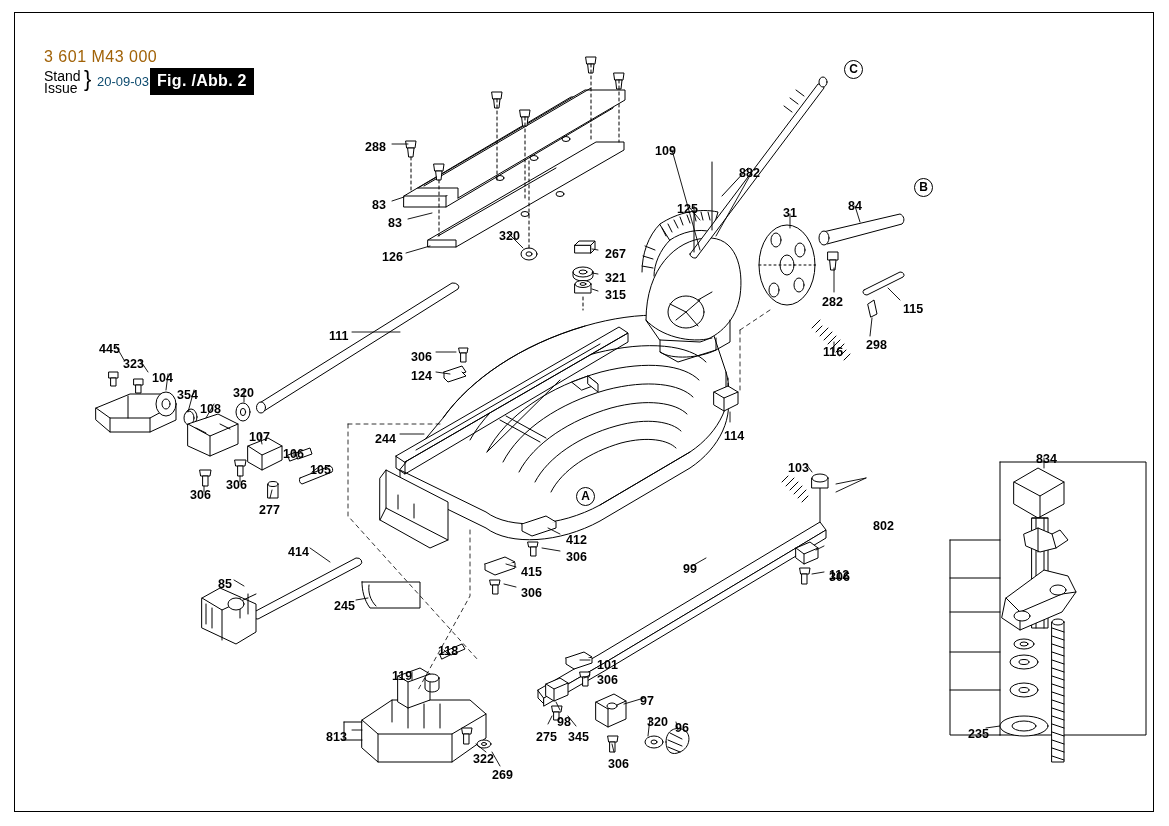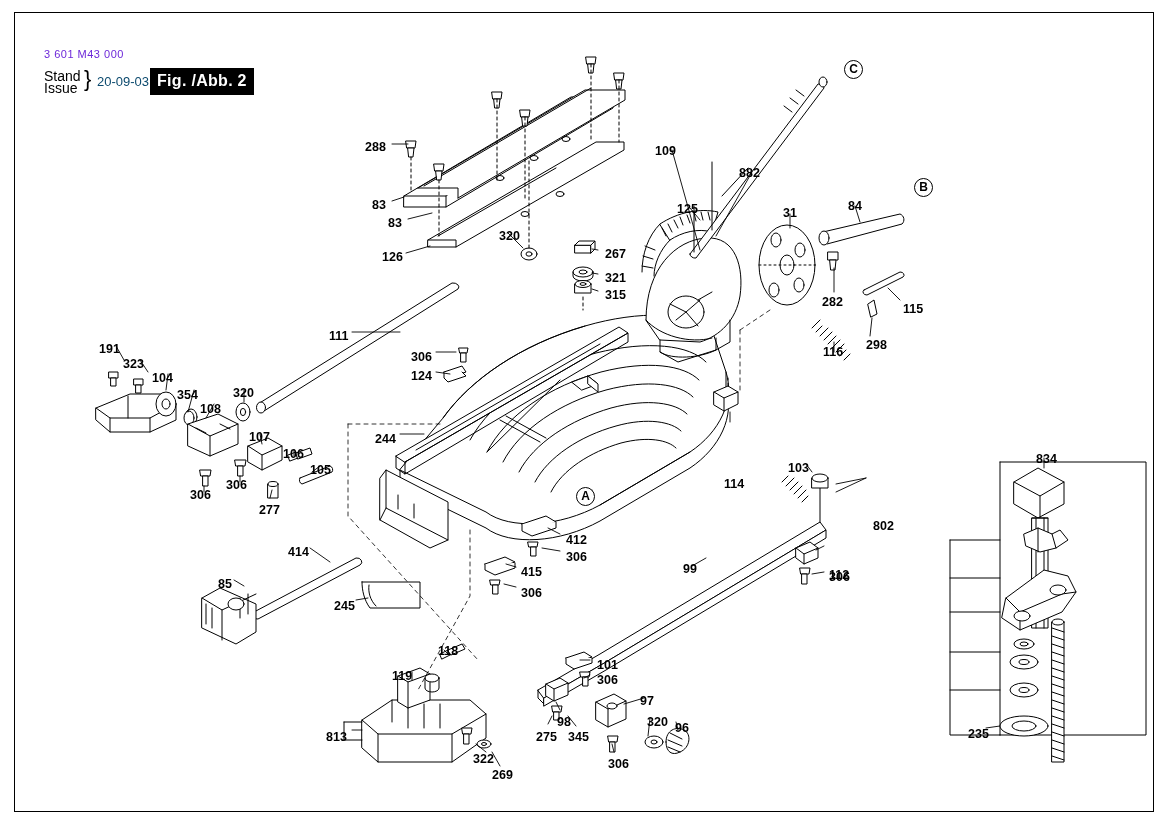--- a/index.html
+++ b/index.html
@@ -24,23 +24,23 @@
     width: 1140px;
     height: 800px;
     border: 1.5px solid #000;
     box-sizing: border-box;
   }
   
   .hdr-partno {
     position: absolute;
     left: 44px;
     top: 48px;
-    font-size: 11px;
+    font-size: 16px;
     letter-spacing: 0.5px;
-    color: #6d28d9;
+    color: #a16207;
     white-space: nowrap;
   }
   .hdr-stand {
     position: absolute;
     left: 44px;
     top: 70px;
     font-size: 14px;
     line-height: 12px;
     color: #000;
   }
@@ -560,36 +560,36 @@
       <div class="lbl" style="left: 655px; top: 144px;">109</div>
       <div class="lbl" style="left: 739px; top: 166px;">882</div>
       <div class="lbl" style="left: 677px; top: 202px;">125</div>
       <div class="lbl" style="left: 783px; top: 206px;">31</div>
       <div class="lbl" style="left: 848px; top: 199px;">84</div>
       <div class="lbl" style="left: 822px; top: 295px;">282</div>
       <div class="lbl" style="left: 903px; top: 302px;">115</div>
       <div class="lbl" style="left: 823px; top: 345px;">116</div>
       <div class="lbl" style="left: 866px; top: 338px;">298</div>
       <div class="lbl" style="left: 329px; top: 329px;">111</div>
-      <div class="lbl" style="left: 99px; top: 342px;">191</div>
+      <div class="lbl" style="left: 99px; top: 342px;">445</div>
       <div class="lbl" style="left: 123px; top: 357px;">323</div>
       <div class="lbl" style="left: 152px; top: 371px;">104</div>
       <div class="lbl" style="left: 177px; top: 388px;">354</div>
       <div class="lbl" style="left: 200px; top: 402px;">108</div>
       <div class="lbl" style="left: 233px; top: 386px;">320</div>
       <div class="lbl" style="left: 249px; top: 430px;">107</div>
       <div class="lbl" style="left: 283px; top: 447px;">106</div>
       <div class="lbl" style="left: 310px; top: 463px;">105</div>
       <div class="lbl" style="left: 190px; top: 488px;">306</div>
       <div class="lbl" style="left: 226px; top: 478px;">306</div>
       <div class="lbl" style="left: 259px; top: 503px;">277</div>
       <div class="lbl" style="left: 411px; top: 350px;">306</div>
       <div class="lbl" style="left: 411px; top: 369px;">124</div>
       <div class="lbl" style="left: 375px; top: 432px;">244</div>
-      <div class="lbl" style="left: 724px; top: 429px; margin-top: 48px;">114</div>
+      <div class="lbl" style="left: 724px; top: 429px;">114</div>
       <div class="lbl" style="left: 788px; top: 461px;">103</div>
       <div class="lbl" style="left: 873px; top: 476px; margin-top: 43px;">802</div>
       <div class="lbl" style="left: 829px; top: 544px; margin-top: 24px;">112</div>
       <div class="lbl" style="left: 829px; top: 570px;">306</div>
       <div class="lbl" style="left: 683px; top: 562px;">99</div>
       <div class="lbl" style="left: 566px; top: 533px;">412</div>
       <div class="lbl" style="left: 566px; top: 550px;">306</div>
       <div class="lbl" style="left: 521px; top: 565px;">415</div>
       <div class="lbl" style="left: 521px; top: 586px;">306</div>
       <div class="lbl" style="left: 288px; top: 545px;">414</div>

